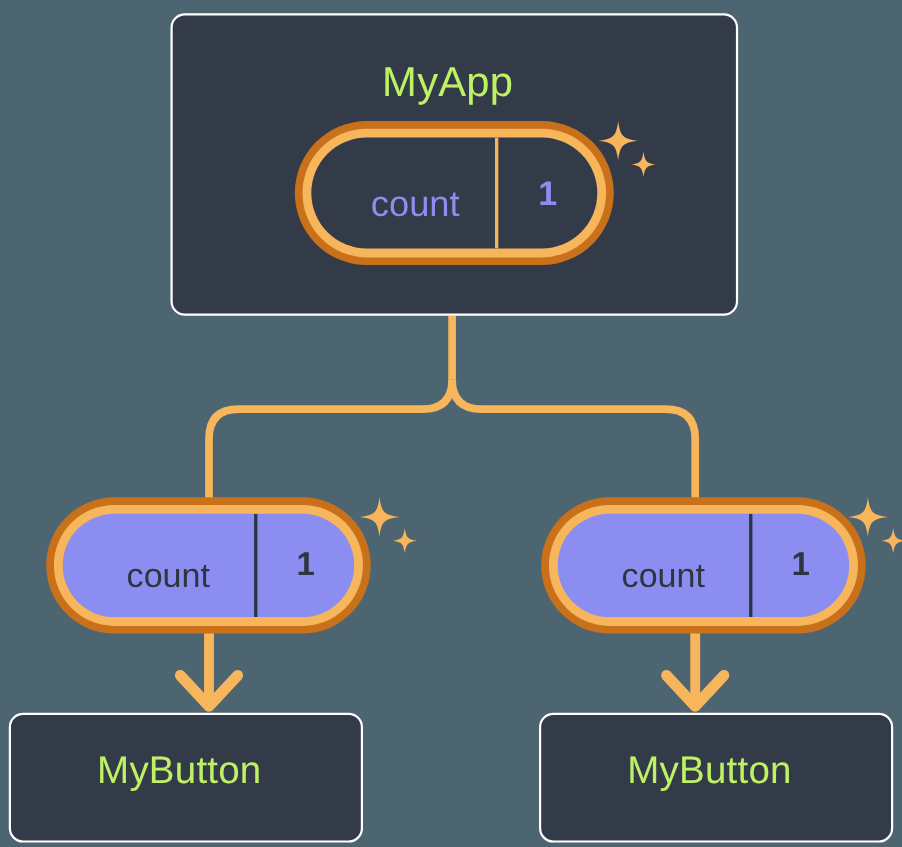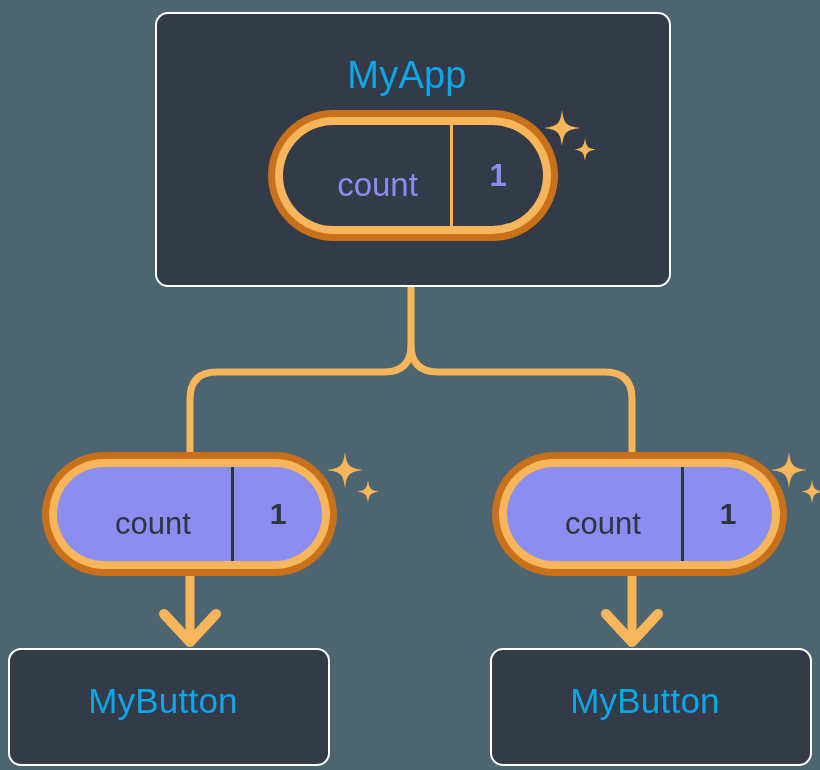--- a/index.html
+++ b/index.html
@@ -37,21 +37,21 @@
     background: #333a48;
     border: 2px solid #ffffff;
     border-radius: 13px;
     z-index: 2;
   }
   .card-title {
     position: absolute;
     left: 0;
     right: 12px;
     text-align: center;
-    color: #0ea5e9;
+    color: #bef264;
     font-weight: 400;
     letter-spacing: 0.2px;
     white-space: nowrap;
   }
   #card-myapp {
     left: 155px;
     top: 12px;
     width: 516px;
     height: 275px;
   }

